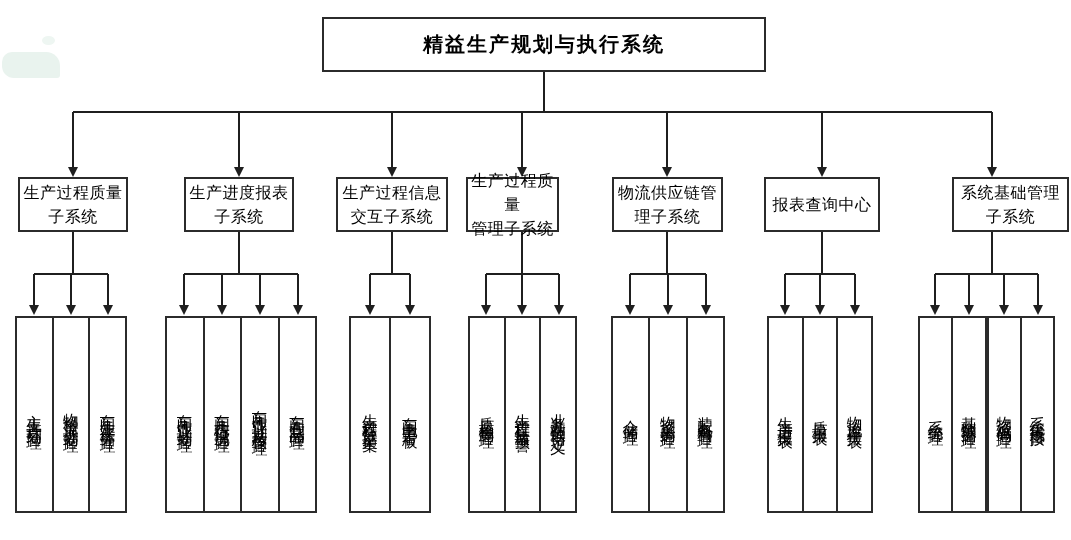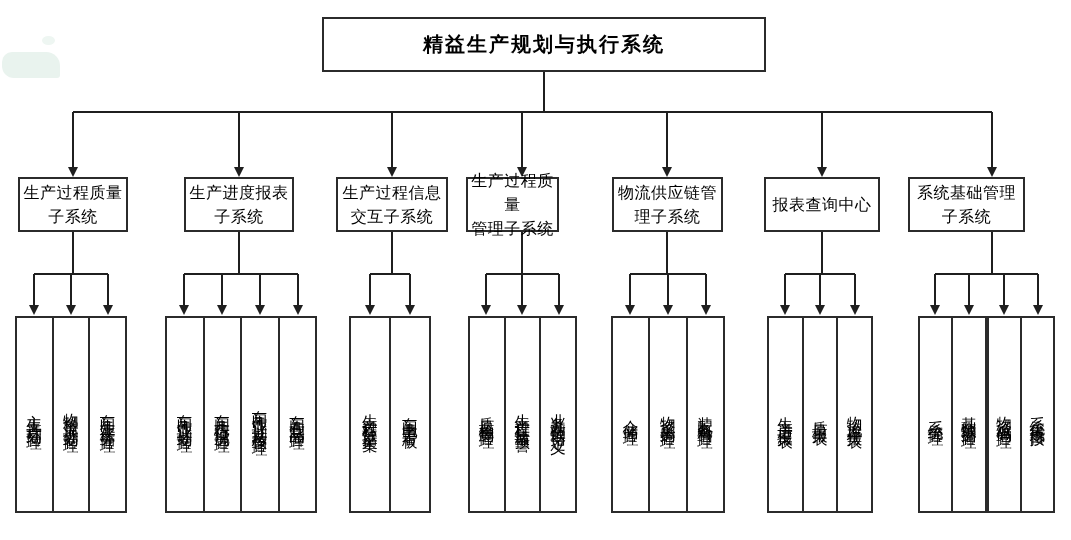--- a/index.html
+++ b/index.html
@@ -156,21 +156,21 @@
     <span class="sub-label">生产过程质量
 管理子系统</span>
   </div>
   <div class="node sub-node" style="left:764px;width:116px">
     <span class="sub-label">报表查询中心</span>
   </div>
   <div class="node sub-node" style="left:612px;width:111px">
     <span class="sub-label">物流供应链管
 理子系统</span>
   </div>
-  <div class="node sub-node" style="left:908px;width:117px">
+  <div class="node sub-node" style="left:952px;width:117px">
     <span class="sub-label">系统基础管理
 子系统</span>
   </div>
 
   <div class="leaf-group" style="left:15px;width:112px">
     <div class="leaf">
         <span class="leaf-label">主生产计划管理</span>
       </div>
     <div class="leaf">
         <span class="leaf-label">物料需求计划管理</span>

